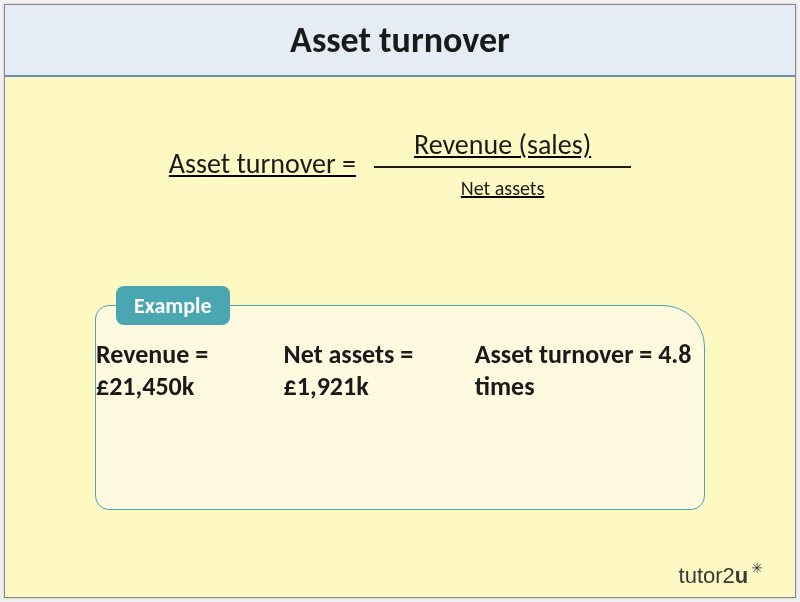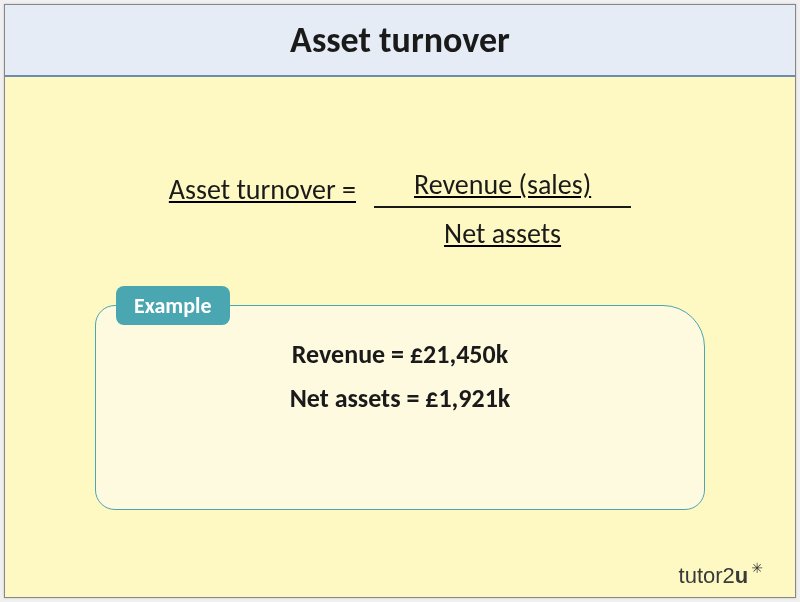--- a/index.html
+++ b/index.html
@@ -47,59 +47,58 @@
       text-decoration: underline;
     }
     .formula-lhs {
       font-size: 28px;
       color: #1a1a1a;
     }
     .fraction {
       display: inline-flex;
       flex-direction: column;
       align-items: center;
-      margin-top: 40px;
     }
     .fraction .numerator {
       font-size: 28px;
       color: #1a1a1a;
       padding: 0 40px 4px 40px;
       border-bottom: 2px solid #1a1a1a;
     }
     .fraction .denominator {
-      font-size: 28px;
+      font-size: 20px;
       color: #1a1a1a;
       padding-top: 8px;
     }
     .example-box {
       position: absolute;
       left: 90px;
       top: 300px;
       width: 610px;
       height: 205px;
       background: #fdfae0;
       border: 1.5px solid #4aa6b0;
-      border-radius: 20px;
+      border-radius: 14px;
       border-top-right-radius: 42px;
       padding-top: 32px;
     }
     .example-tab {
       position: absolute;
       top: -20px;
       left: 20px;
       background: #4aa6b0;
       color: #ffffff;
       font-size: 22px;
       font-weight: bold;
       padding: 6px 18px;
       border-radius: 8px;
     }
     .example-content {
       display: flex;
-      flex-direction: column;
+      flex-direction: row;
       align-items: center;
       gap: 12px;
     }
     .example-line {
       font-size: 26px;
       font-weight: bold;
       color: #1a1a1a;
     }
     .logo {
       position: absolute;
@@ -136,20 +135,21 @@
       <span class="numerator">Revenue (sales)</span>
       <span class="denominator">Net assets</span>
     </span>
   </div>
 
   <div class="example-box">
     <div class="example-tab">Example</div>
     <div class="example-content">
       <div class="example-line">Revenue = £21,450k</div>
       <div class="example-line">Net assets = £1,921k</div>
+      <div class="example-line">Asset turnover = 4.8 times</div>
     </div>
   </div>
 
   <div class="logo">
     <span>tutor2</span>
       <span class="u">u</span>
     <span class="bee">✳</span>
   </div>
 
 </div>

